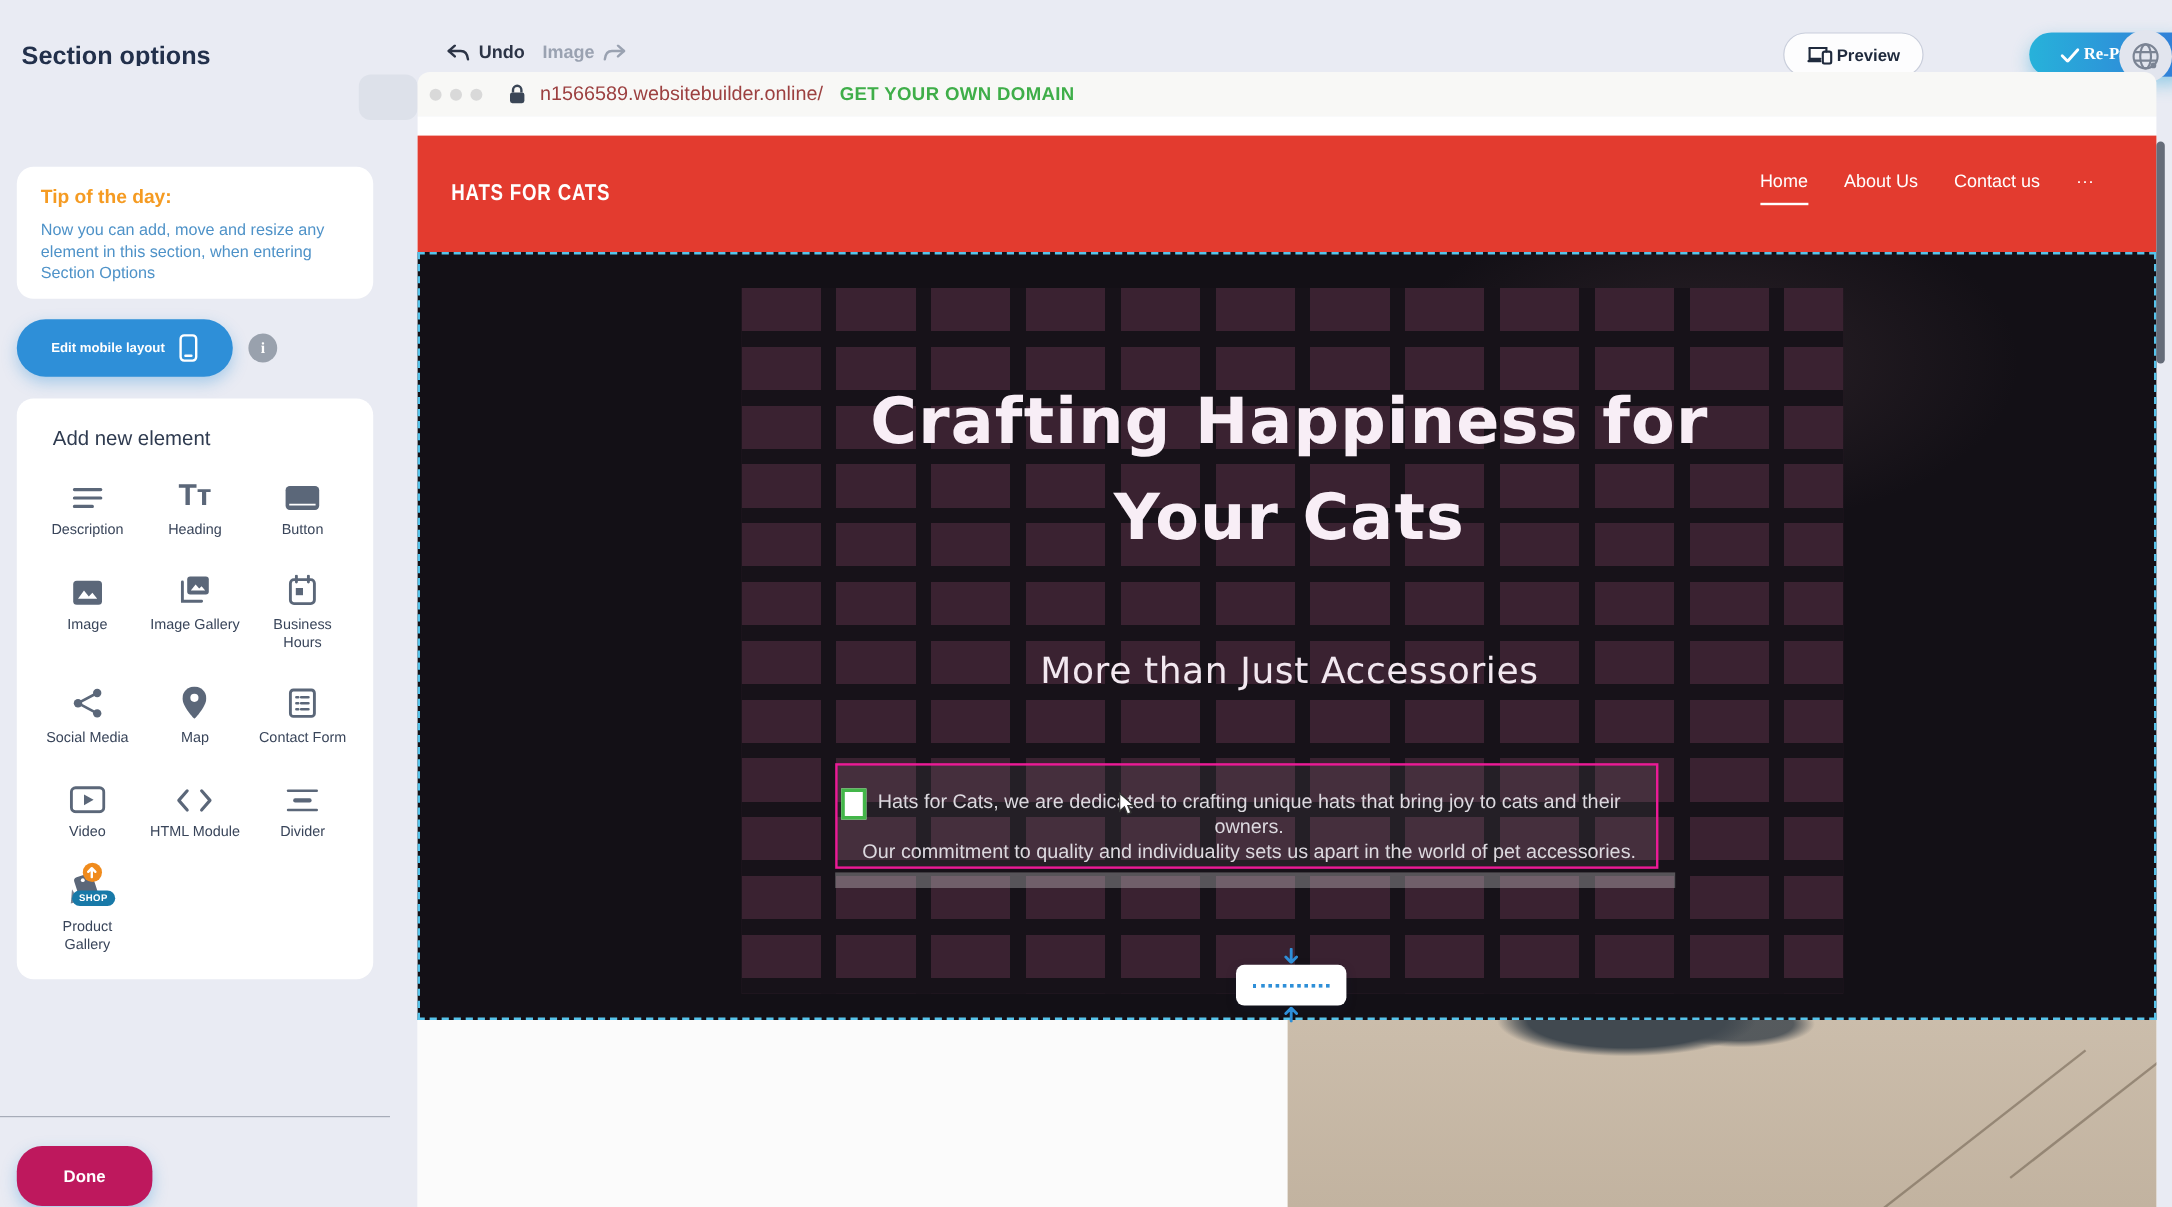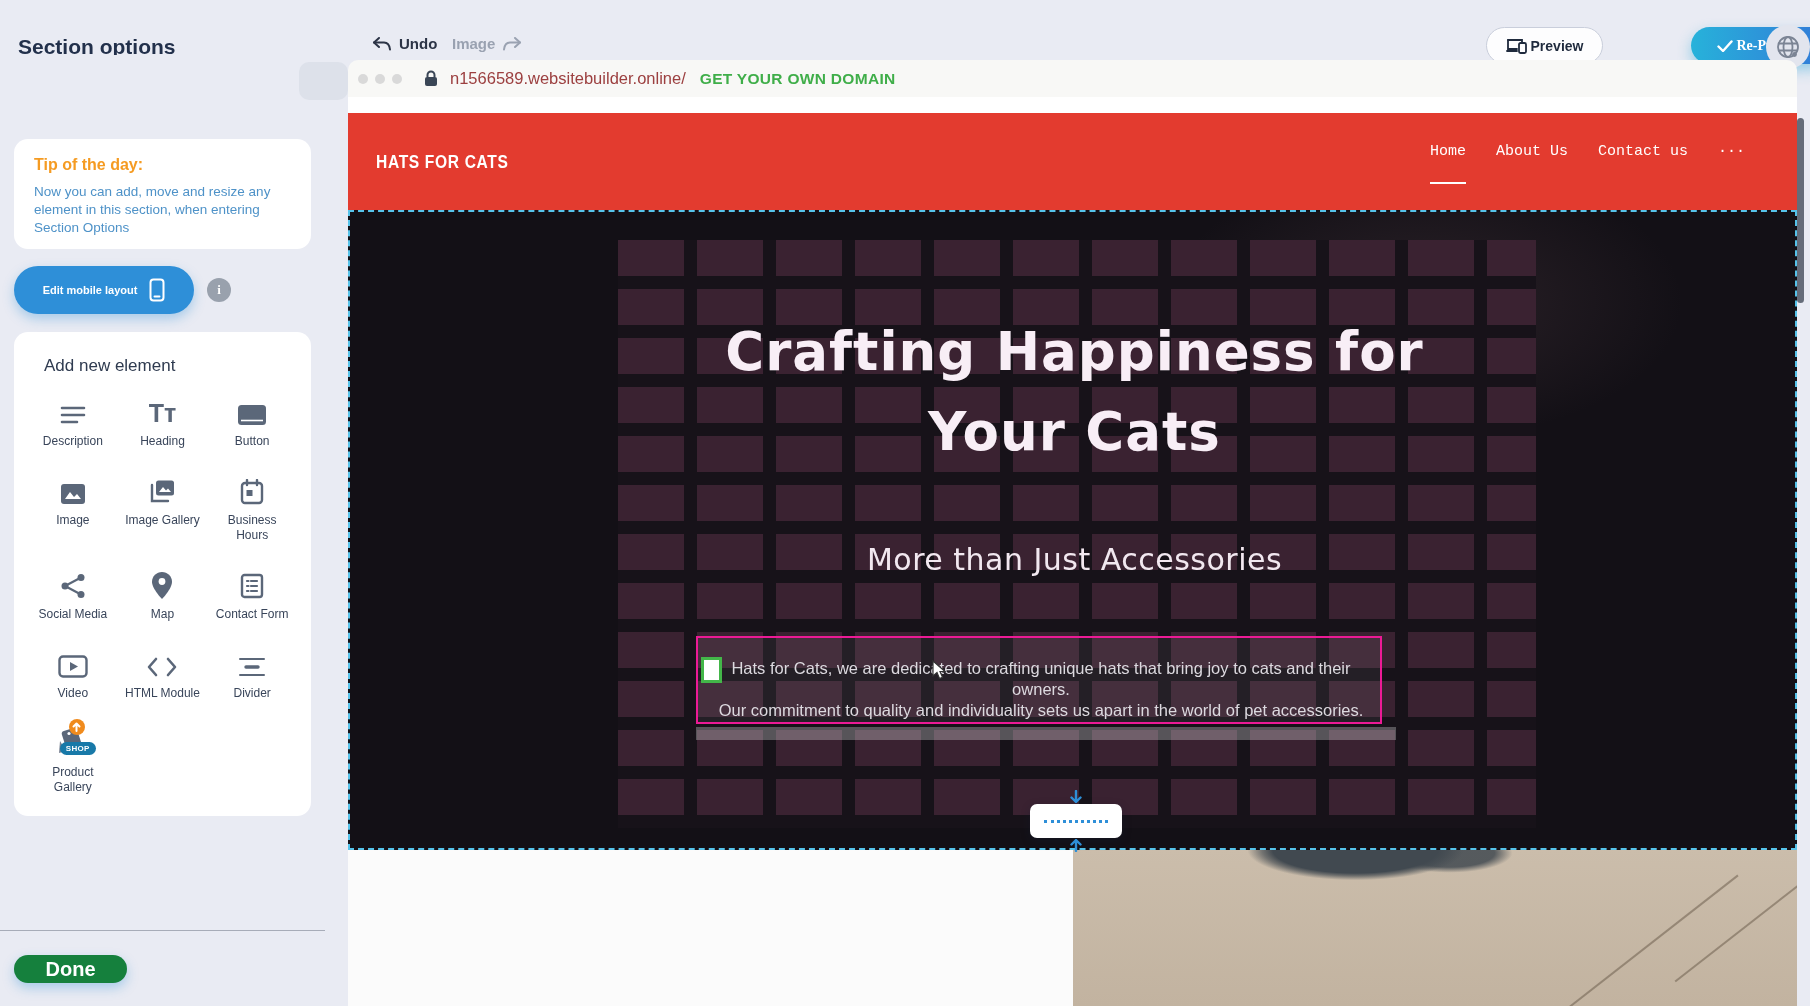--- a/index.html
+++ b/index.html
@@ -36,36 +36,36 @@
   .add-card { position:absolute; left:14px; top:277px; width:297px; height:484px; background:#fff; border-radius:14px; padding:24px 14px 0 14px; }
   .add-title { font-size:17px; color:#2f3b50; margin-left:16px; margin-bottom:20px; }
   .el-grid { display:grid; grid-template-columns:repeat(3,1fr); row-gap:26px; }
   .el-item { display:flex; flex-direction:column; align-items:center; gap:8px; cursor:pointer; }
   .el-icon { height:30px; display:flex; align-items:flex-end; justify-content:center; color:#5b6779; position:relative; }
   .el-label { font-size:12px; color:#39455a; text-align:center; line-height:15px; max-width:78px; }
   .tt-glyph { font-size:25px; font-weight:700; color:#5b6779; line-height:26px; }
   .shop-pill { position:absolute; left:9px; top:15px; background:#1879a8; color:#fff; font-size:8px; font-weight:700; padding:2px 6px; border-radius:8px; letter-spacing:.3px; }
   .up-badge { position:absolute; left:18px; top:-8px; width:16px; height:16px; border-radius:50%; background:#f08b1d; color:#fff; display:flex; align-items:center; justify-content:center; }
   .panel-divider { position:absolute; left:0; top:875px; width:325px; height:1px; background:#a7acb8; }
-  .done-btn { position:absolute; left:14px; top:900px; width:113px; height:28px; background:#15803d; border-radius:21px; color:#fff; font-size:20px; font-weight:700; display:flex; align-items:center; justify-content:center; cursor:pointer; box-shadow:0 5px 12px rgba(46,143,216,.35); }
+  .done-btn { position:absolute; left:14px; top:900px; width:113px; height:50px; background:#be185d; border-radius:21px; color:#fff; font-size:14px; font-weight:700; display:flex; align-items:center; justify-content:center; cursor:pointer; box-shadow:0 5px 12px rgba(46,143,216,.35); }
 
   
   .chrome-ghost { position:absolute; left:299px; top:62px; width:49px; height:38px; background:#dde1ea; border-radius:10px; }
   .main-view { position:absolute; left:348px; top:60px; width:1449px; height:946px; }
   .chrome-bar { position:absolute; left:0; top:0; width:1449px; height:37px; background:#f8f8f6; border-radius:10px 10px 0 0; display:flex; align-items:center; }
   .win-dots { display:flex; gap:7px; margin-left:10px; }
   .win-dots span { width:10px; height:10px; border-radius:50%; background:#d9d9d9; }
   .chrome-lock { margin-left:22px; color:#3a4656; }
   .chrome-url { margin-left:12px; font-size:16.5px; color:#9c4040; cursor:text; }
   .domain-cta { margin-left:14px; font-size:15.5px; font-weight:700; color:#3fae49; letter-spacing:.3px; cursor:pointer; }
   .site-page { position:absolute; left:0; top:37px; width:1449px; height:909px; background:#ffffff; }
   .site-header { position:absolute; left:0; top:16px; width:1449px; height:97px; background:#e33b2f; }
   .site-logo { position:absolute; left:28px; top:38px; color:#fff; font-size:19px; font-weight:700; letter-spacing:.8px; transform:scaleX(.82); transform-origin:left center; white-space:nowrap; }
   .site-nav { position:absolute; right:52px; top:30px; display:flex; gap:30px; align-items:flex-start; color:#fff; font-size:15px; }
-  .nav-item { padding-bottom:22px; cursor:pointer;font-family:Liberation Mono, monospace; }
+  .nav-item { padding-bottom:9px; cursor:pointer; }
   .nav-item.active { border-bottom:2px solid #fff; }
 
   
   .hero { position:absolute; left:0; top:113px; width:1449px; height:640px; background:#131016; border:2px dashed #56c3ea; overflow:hidden; cursor:default; }
   .hero-glow { position:absolute; left:55%; top:-60px; width:560px; height:300px; background:radial-gradient(ellipse at center, rgba(96,72,80,.30), transparent 65%); }
   .tile-wall { position:absolute; left:268px; top:28px; width:918px; height:588px;
     background:
       repeating-linear-gradient(to right, transparent 0 66px, #171219 66px 79px),
       repeating-linear-gradient(to bottom, transparent 0 36px, #171219 36px 49px),
       #3a2231; }

